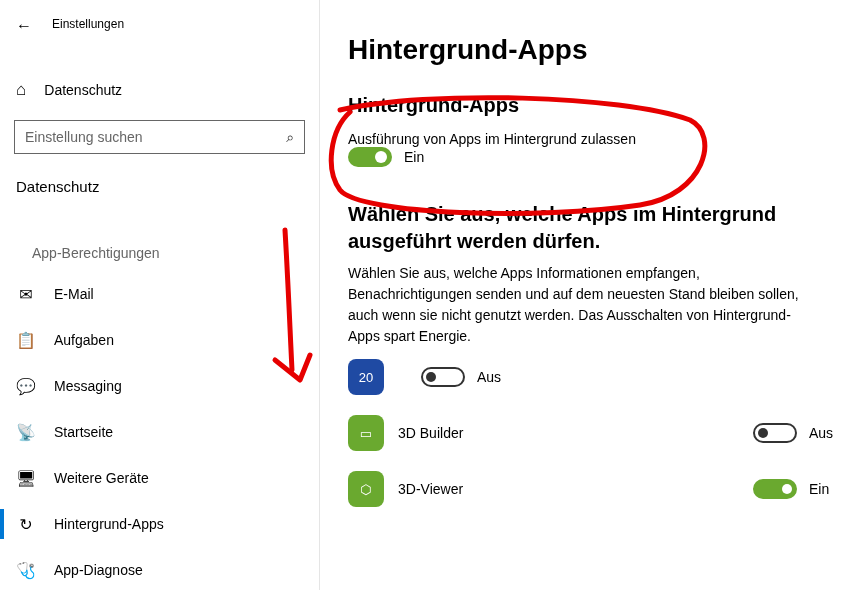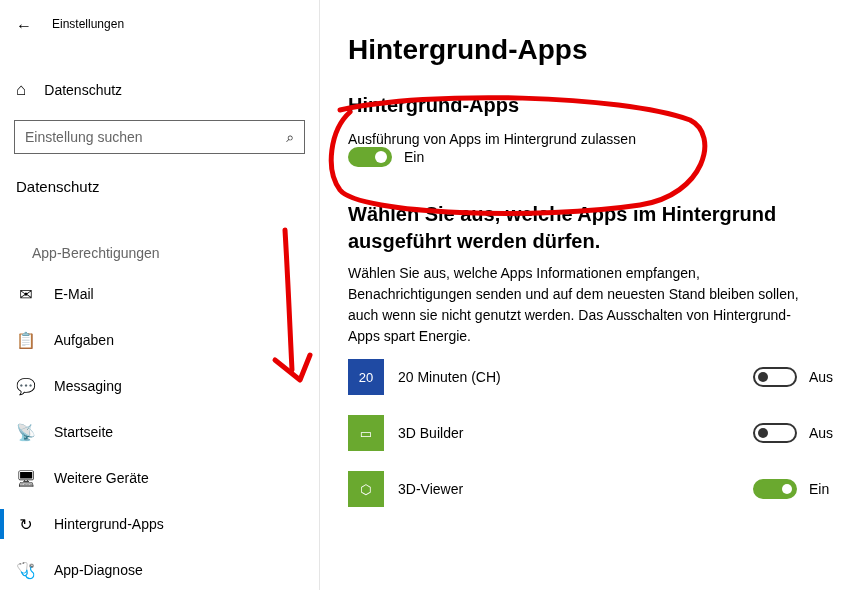--- a/index.html
+++ b/index.html
@@ -97,21 +97,21 @@
     background: #fff; top: 4px; right: 5px;
   }
   .choose-title { font-size: 20px; font-weight: 600; line-height: 1.35; margin-bottom: 8px; }
   .choose-desc { font-size: 14px; line-height: 1.5; margin-bottom: 2px; max-width: 460px; }
   .app-row {
     display: flex; align-items: center; height: 56px; gap: 14px;
   }
   .app-icon {
     width: 36px; height: 36px; display: flex; align-items: center;
     justify-content: center; font-size: 13px; color: #fff;
-    border-radius: 0;
+    border-radius: 8px;
   }
   .app-name { flex: 1; font-size: 14px; }
   .app-toggle-wrap { display: flex; align-items: center; gap: 12px; padding-left: 23px; }
   .app-toggle {
     width: 44px; height: 20px; border-radius: 10px;
     position: relative;
   }
   .app-toggle.off { background: #fff; border: 2px solid #333; }
   .app-toggle.off .knob {
     position: absolute; width: 10px; height: 10px; border-radius: 50%;
@@ -185,21 +185,20 @@
       <div class="toggle">
           <div class="knob"></div>
         </div>
       <span>Ein</span>
     </div>
     <h2 class="choose-title">Wählen Sie aus, welche Apps im Hintergrund ausgeführt werden dürfen.</h2>
     <div class="choose-desc">Wählen Sie aus, welche Apps Informationen empfangen, Benachrichtigungen senden und auf dem neuesten Stand bleiben sollen, auch wenn sie nicht genutzt werden. Das Ausschalten von Hintergrund-Apps spart Energie.</div>
     <div id="app-list">
         <div class="app-row">
           <div class="app-icon" style="background: rgb(31, 74, 163);">20</div>
-          <div class="app-name">20 Minuten (CH)</div>
           <div class="app-toggle-wrap">
             <div class="app-toggle off">
               <div class="knob"></div>
             </div>
             <span class="state-label">Aus</span>
           </div>
         </div>
         <div class="app-row">
           <div class="app-icon" style="background: rgb(106, 169, 47);">▭</div>
           <div class="app-name">3D Builder</div>

